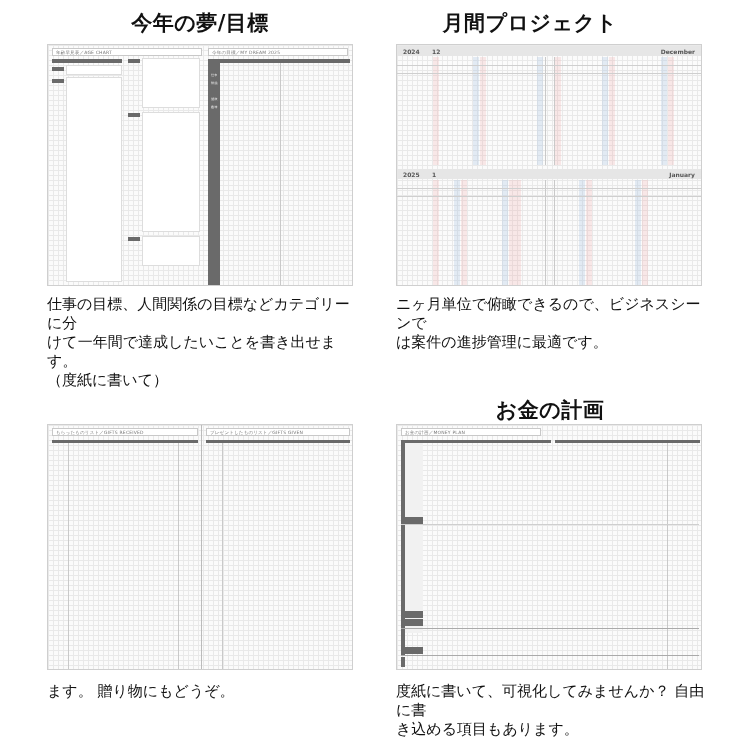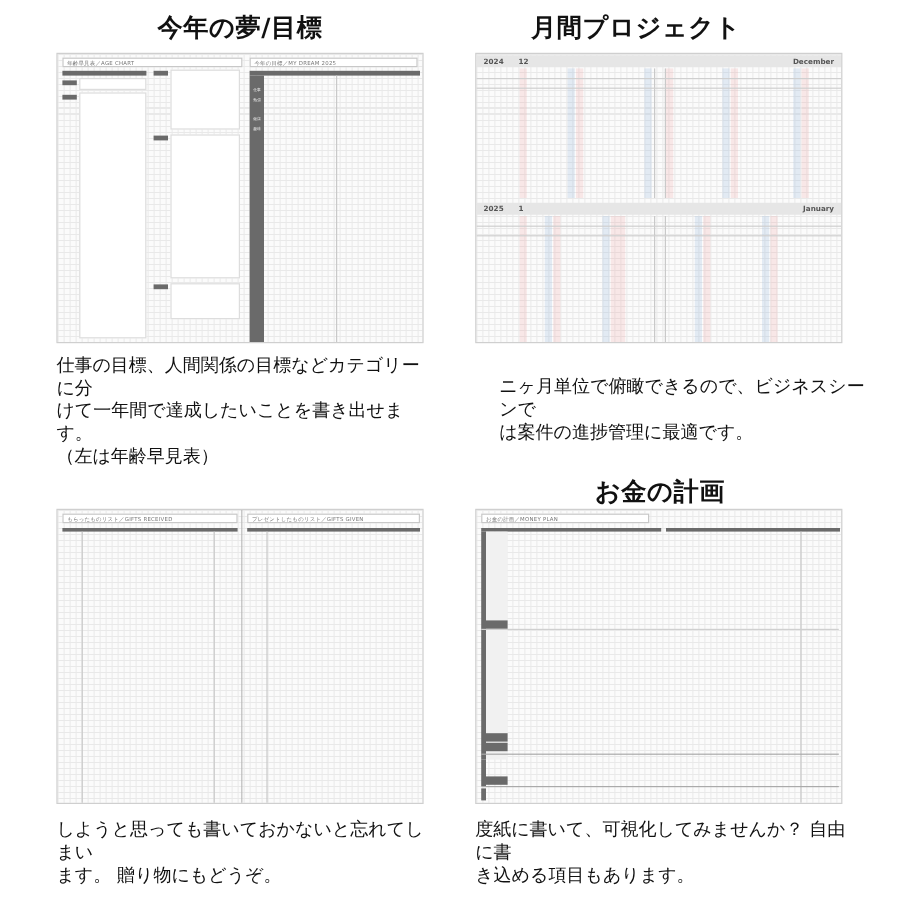--- a/index.html
+++ b/index.html
@@ -59,21 +59,21 @@
   <div class="bar-dark" style="left:160px; top:18px; width:12px; height:224px;"></div>
   <div class="col-line" style="left:232px; top:18px; height:224px;"></div>
   <div class="tiny" style="left:163px; top:28px; color:#eee;">仕事</div>
   <div class="tiny" style="left:163px; top:36px; color:#eee;">勉強</div>
   <div class="tiny" style="left:163px; top:52px; color:#eee;">健康</div>
   <div class="tiny" style="left:163px; top:60px; color:#eee;">趣味</div>
 </div>
 <div class="caption" style="left:47px; top:295px; width:310px;">
   <div>仕事の目標、人間関係の目標などカテゴリーに分</div>
   <div>けて一年間で達成したいことを書き出せます。</div>
-  <div>（左は年齢早見表）</div>
+  <div>（度紙に書いて）</div>
 </div>
 
 <div class="panel" style="left:375px; top:8px;">
   <div class="panel-title">月間プロジェクト</div>
 </div>
 <div class="preview" style="left:396px; top:44px; width:306px; height:242px;">
 
   <div class="cal-year-bar" style="left:0; top:1px; width:304px;">
     <span class="y">2024</span>
     <span class="m">12</span>
@@ -105,40 +105,39 @@
   <div class="shade-red" style="left:112px; top:135px; width:12px; height:106px;"></div>
   <div class="shade-blue" style="left:182px; top:135px; width:6px; height:106px;"></div>
   <div class="shade-red" style="left:189px; top:135px; width:6px; height:106px;"></div>
   <div class="shade-blue" style="left:238px; top:135px; width:6px; height:106px;"></div>
   <div class="shade-red" style="left:245px; top:135px; width:6px; height:106px;"></div>
   <div class="col-line" style="left:148px; top:135px; height:106px;"></div>
   <div class="col-line" style="left:157px; top:135px; height:106px;"></div>
   <div class="row-line" style="left:0; top:143px; width:304px;"></div>
   <div class="row-line" style="left:0; top:151px; width:304px;"></div>
 </div>
-<div class="caption" style="left:396px; top:313px; width:310px;margin-left:20px;">
+<div class="caption" style="left:396px; top:295px; width:310px;">
   <div>ニヶ月単位で俯瞰できるので、ビジネスシーンで</div>
   <div>は案件の進捗管理に最適です。</div>
 </div>
 
 <div class="panel" style="left:45px; top:414px;margin-top:24px;">
   <div class="panel-title">プレゼントリスト</div>
 </div>
 <div class="preview" style="left:47px; top:424px; width:306px; height:246px;">
   <div class="hdr-box" style="left:4px; top:3px; width:146px; height:8px;">もらったものリスト／GIFTS RECEIVED</div>
   <div class="hdr-box" style="left:158px; top:3px; width:144px; height:8px;">プレゼントしたものリスト／GIFTS GIVEN</div>
   <div class="bar-dark" style="left:4px; top:15px; width:146px; height:3px;"></div>
   <div class="bar-dark" style="left:158px; top:15px; width:144px; height:3px;"></div>
   <div class="col-line" style="left:153px; top:0; height:246px; background:#bbb;"></div>
   <div class="col-line" style="left:20px; top:18px; height:228px;"></div>
   <div class="col-line" style="left:130px; top:18px; height:228px;"></div>
   <div class="col-line" style="left:174px; top:18px; height:228px;"></div>
 </div>
 <div class="caption" style="left:47px; top:682px; width:310px;">
-  <div>しようと思っても書いておかないと忘れてしまい</div>
   <div>ます。 贈り物にもどうぞ。</div>
 </div>
 
 <div class="panel" style="left:395px; top:395px;">
   <div class="panel-title">お金の計画</div>
 </div>
 <div class="preview" style="left:396px; top:424px; width:306px; height:246px;">
   <div class="hdr-box" style="left:4px; top:3px; width:140px; height:8px;">お金の計画／MONEY PLAN</div>
   <div class="bar-dark" style="left:4px; top:15px; width:150px; height:3px;"></div>
   <div class="bar-dark" style="left:158px; top:15px; width:145px; height:3px;"></div>

